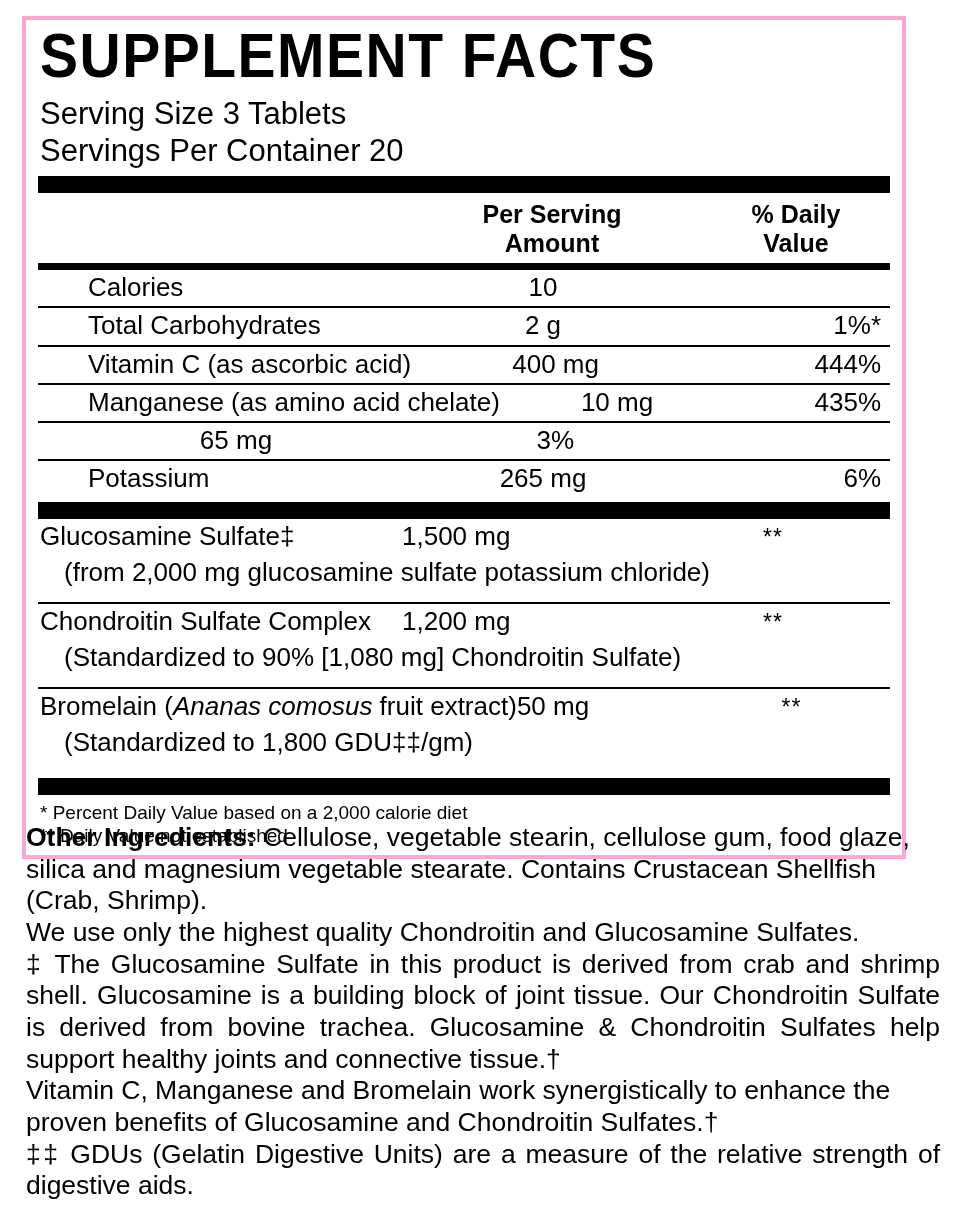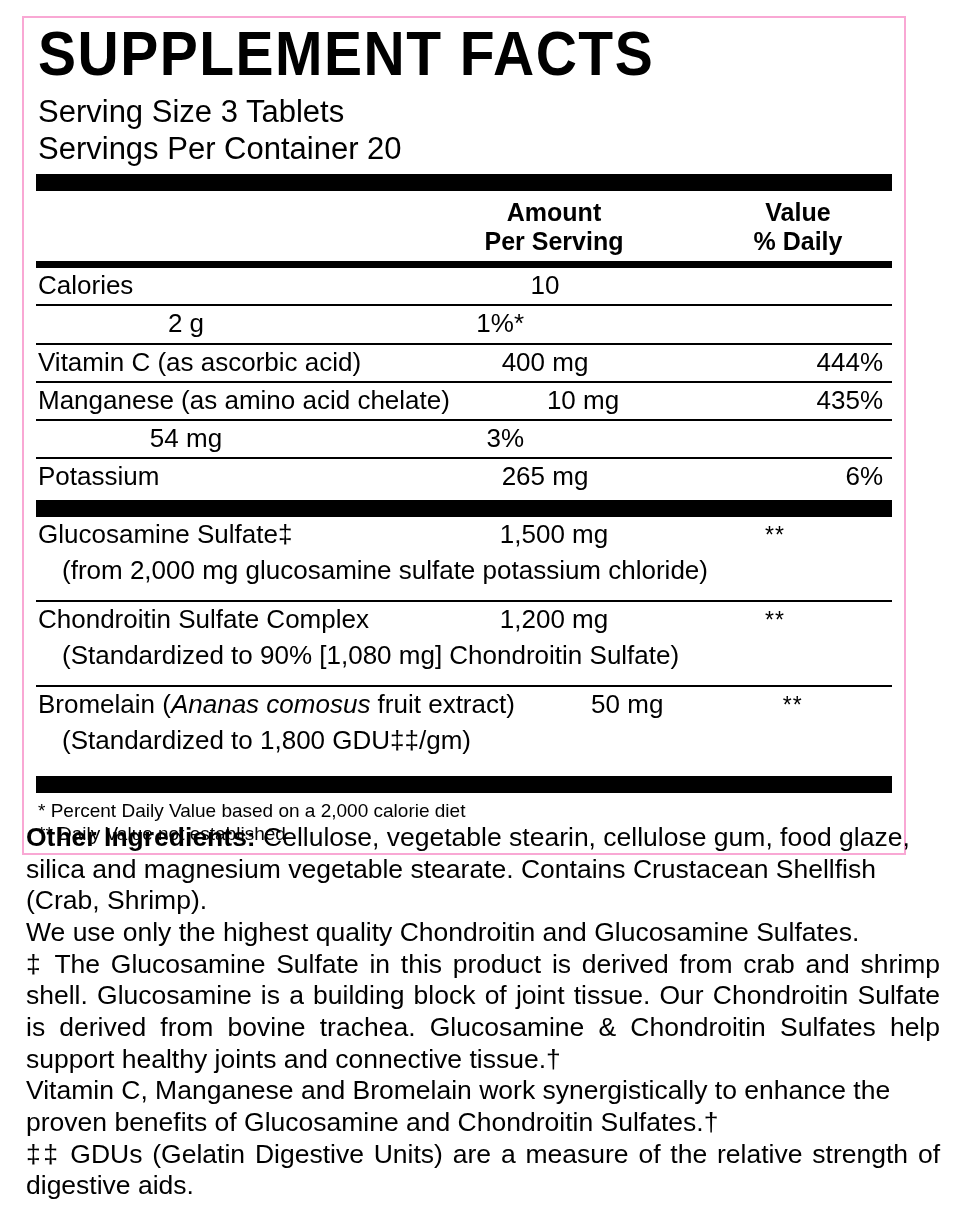--- a/index.html
+++ b/index.html
@@ -23,21 +23,21 @@
     overflow: hidden;
   }
 
   
   .sf-panel {
     position: absolute;
     left: 22px;
     top: 16px;
     width: 884px;
     box-sizing: border-box;
-    border: 2px solid #f9a8d4;
+    border: 4px solid #f9a8d4;
     background: #fff;
     padding: 0 12px 6px 12px;
   }
 
   .sf-title {
     font-size: 57px;
     font-weight: 700;
     letter-spacing: 1.5px;
     line-height: 1.02;
     margin: 2px 0 0 0;
@@ -91,20 +91,21 @@
     line-height: 1.14;
   }
 
   
   .row {
     display: flex;
     align-items: center;
     padding: 3px 0 4px 0;
     font-size: 26px;
     line-height: 1.12;
+    margin-left: 48px;
   }
   .row .nm {
     flex: 1 1 auto;
     padding-left: 2px;
     white-space: nowrap;
   }
   .row .amt {
     width: 300px;
     text-align: center;
     white-space: nowrap;
@@ -120,21 +121,21 @@
   .row2 {
     padding: 3px 0 15px 0;
     font-size: 26px;
     line-height: 1.12;
   }
   .row2 .line1 {
     display: flex;
     align-items: baseline;
   }
   .row2 .line1 .nm { flex: 1 1 auto; padding-left: 2px; white-space: nowrap; }
-  .row2 .line1 .amt { width: 300px; text-align: center; white-space: nowrap; }
+  .row2 .line1 .amt { width: 300px; text-align: left; white-space: nowrap; }
   .row2 .line1 .dv {
     width: 188px;
     text-align: center;
     padding-right: 46px;
     font-size: 23px;
     letter-spacing: 1px;
     box-sizing: border-box;
   }
   .row2 .sub {
     padding-left: 26px;
@@ -177,60 +178,61 @@
     <div class="sf-serving">
       <div>Serving Size 3 Tablets</div>
       <div>Servings Per Container 20</div>
     </div>
 
     <div class="bar-thick"></div>
 
     <div class="hdr-row">
       <div class="hdr-spacer"></div>
       <div class="hdr-amount">
+        <div>Per Serving</div>
         <div>Amount</div>
-        <div>Per Serving</div>
       </div>
       <div class="hdr-dv">
+        <div>% Daily</div>
         <div>Value</div>
-        <div>% Daily</div>
       </div>
     </div>
 
     <div class="bar-med"></div>
 
     <div class="row">
       <div class="nm">Calories</div>
       <div class="amt">10</div>
       <div class="dv"></div>
     </div>
     <div class="rule-thin"></div>
 
     <div class="row">
+      <div class="nm">Total Carbohydrates</div>
       <div class="amt">2 g</div>
       <div class="dv">1%*</div>
     </div>
     <div class="rule-thin"></div>
 
     <div class="row">
       <div class="nm">Vitamin C (as ascorbic acid)</div>
       <div class="amt">400 mg</div>
       <div class="dv">444%</div>
     </div>
     <div class="rule-thin"></div>
 
     <div class="row">
       <div class="nm">Manganese (as amino acid chelate)</div>
       <div class="amt">10 mg</div>
       <div class="dv">435%</div>
     </div>
     <div class="rule-thin"></div>
 
     <div class="row">
-      <div class="amt">54 mg</div>
+      <div class="amt">65 mg</div>
       <div class="dv">3%</div>
     </div>
     <div class="rule-thin"></div>
 
     <div class="row">
       <div class="nm">Potassium</div>
       <div class="amt">265 mg</div>
       <div class="dv">6%</div>
     </div>
 

